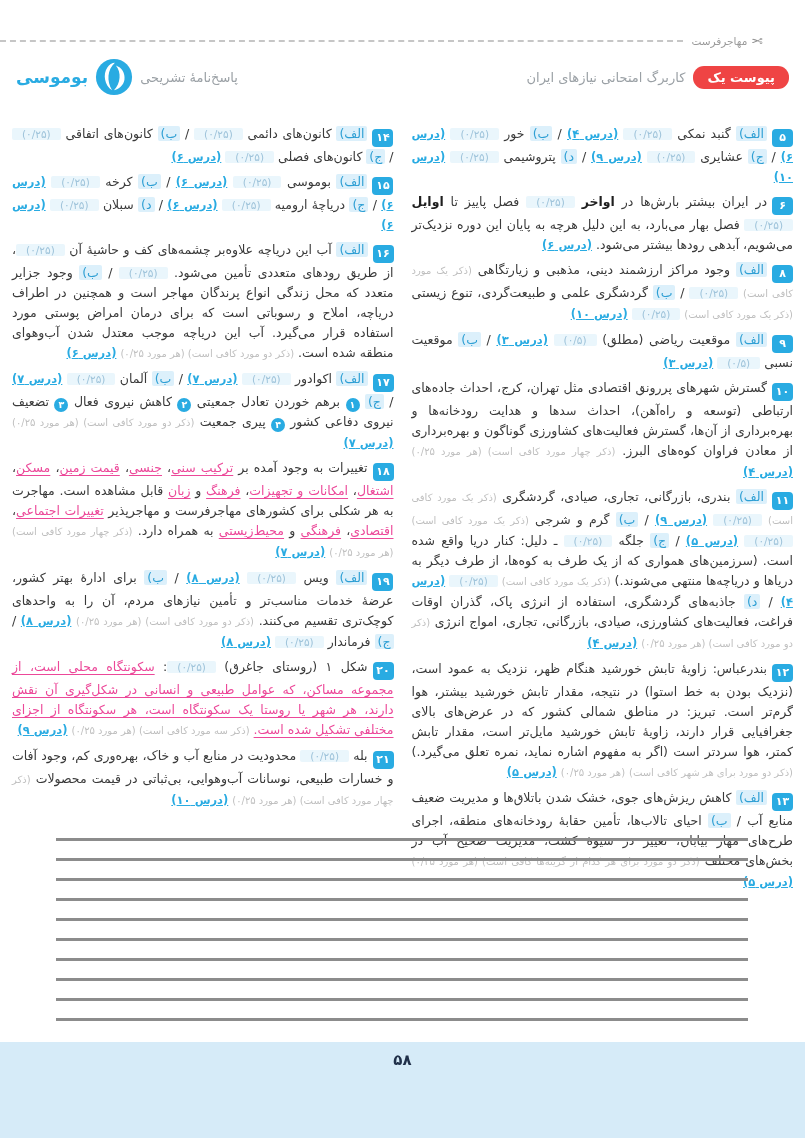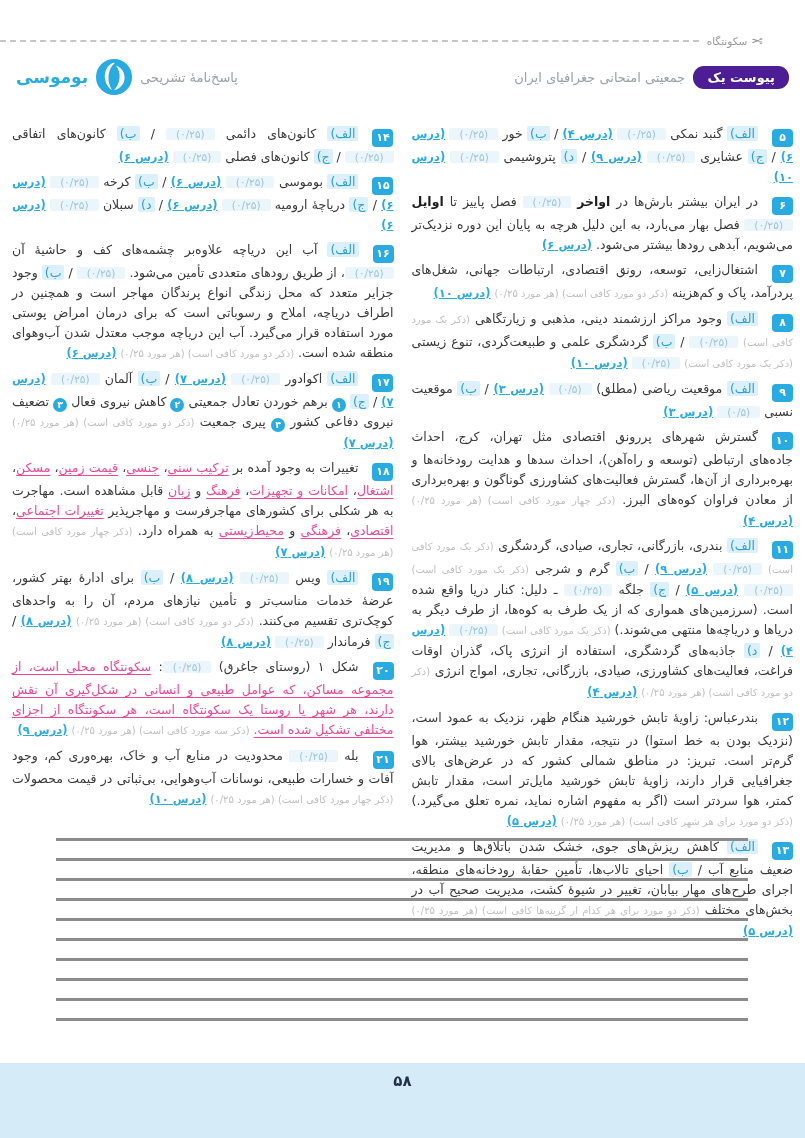--- a/index.html
+++ b/index.html
@@ -18,95 +18,94 @@
   .perf-line{flex:1;border-top:2px dashed #c6c6c6;height:0;}
   .perf-label{color:#9a9a9a;font-size:10.5px;margin:0 4px 0 8px;direction:rtl;}
   .scissors{color:#8f8f8f;font-size:14px;transform:scaleX(-1);display:inline-block;}
   
   .header{
     position:absolute;top:56px;right:16px;left:16px;height:42px;
     display:flex;justify-content:space-between;align-items:center;direction:rtl;
   }
   .header-right{display:flex;align-items:center;gap:8px;}
   .appendix-badge{
-    background:#4c1d95;color:#fff;font-weight:bold;font-size:13px;
+    background:#ef4444;color:#fff;font-weight:bold;font-size:13px;
     padding:4px 14px;border-radius:11px;letter-spacing:.5px;
   }
   .worksheet-title{color:#9aa0a5;font-size:13px;}
   .header-left{display:flex;align-items:center;gap:7px;}
   .answer-key-label{color:#9aa0a5;font-size:13px;}
   .brand-name{color:#29ABE2;font-weight:bold;font-size:17px;}
   .logo{width:38px;height:38px;flex:0 0 auto;}
   
   .columns{
     position:absolute;top:124px;right:12px;left:12px;
     display:flex;gap:18px;direction:rtl;
   }
   .col{
     flex:1;min-width:0;text-align:justify;
     font-size:12.5px;line-height:20px;color:#3a3a3a;
   }
   .item{margin-bottom:5px;}
   .qnum{
     display:inline-block;min-width:15px;height:16px;line-height:16px;
     background:#29ABE2;color:#fff;text-align:center;border-radius:4px;
-    font-size:11px;font-weight:bold;margin-left:14px;padding:1px 3px;
+    font-size:11px;font-weight:bold;margin-left:5px;padding:1px 3px;
     vertical-align:-3px;
   }
   .seg-t{color:#3a3a3a;}
   .seg-b{color:#1f1f1f;font-weight:bold;margin-top:28px;}
   .seg-u{color:#ec4899;text-decoration:underline;text-underline-offset:3px;}
   .seg-sub{color:#2E9FD4;background:#DCF0FB;padding:0 3px;border-radius:2px;}
   .seg-score{color:#9EC3DA;background:#EAF6FC;font-size:10.5px;padding:0 10px;border-radius:2px;}
   .seg-lesson{color:#29ABE2;font-weight:bold;font-size:11.5px;text-decoration:underline;}
   .seg-note{color:#BFBFBF;font-size:10px;}
   .seg-circ{
     display:inline-block;width:14px;height:14px;line-height:14px;border-radius:50%;
     background:#29ABE2;color:#fff;font-size:9.5px;text-align:center;font-weight:bold;
     vertical-align:-2px;
   }
   
   .notes{position:absolute;top:838px;left:56px;right:57px;}
   .rule-line{height:3px;background:#8C8C8C;margin-bottom:17px;}
   
-  .footer{position:absolute;bottom:0;left:0;right:0;height:75px;background:#D6EBF8;}
+  .footer{position:absolute;bottom:0;left:0;right:0;height:96px;background:#D6EBF8;}
   .page-number{text-align:center;margin-top:9px;font-weight:bold;color:#20304a;font-size:15px;}
 </style>
 </head>
 <body>
 
 <div class="perforation">
   <div class="perf-line"></div>
-  <span class="perf-label">سکونتگاه</span>
+  <span class="perf-label">مهاجرفرست</span>
   <span class="scissors">✂</span>
 </div>
 
 <div class="header">
   <div class="header-right">
     <span class="appendix-badge">پیوست یک</span>
-    <span class="worksheet-title">جمعیتی امتحانی جغرافیای ایران</span>
+    <span class="worksheet-title">کاربرگ امتحانی نیازهای ایران</span>
   </div>
   <div class="header-left">
     <span class="answer-key-label">پاسخ‌نامهٔ تشریحی</span>
     <span class="logo">
       <svg viewBox="0 0 40 40" width="38" height="38">
         <circle cx="20" cy="20" r="19" fill="#29ABE2"></circle>
         <path d="M21 5 C13 12 12 24 18 34 C10 29 8 17 13 10 C15 7 18 5 21 5 Z" fill="#ffffff"></path>
         <path d="M22 8 C28 10 32 16 31 23 C30 29 25 33 20 34 C27 27 28 15 22 8 Z" fill="#ffffff"></path>
       </svg>
     </span>
     <span class="brand-name">بوموسی</span>
   </div>
 </div>
 
 <div class="columns">
   <div class="col">
       <div class="item"><span class="qnum">۵</span><span class="seg-sub">الف)</span><span class="seg-t"> گنبد نمکی </span><span class="seg-score">(۰/۲۵)</span><span class="seg-t"> </span><span class="seg-lesson">(درس ۴)</span><span class="seg-t"> / </span><span class="seg-sub">ب)</span><span class="seg-t"> خور </span><span class="seg-score">(۰/۲۵)</span><span class="seg-t"> </span><span class="seg-lesson">(درس ۶)</span><span class="seg-t"> / </span><span class="seg-sub">ج)</span><span class="seg-t"> عشایری </span><span class="seg-score">(۰/۲۵)</span><span class="seg-t"> </span><span class="seg-lesson">(درس ۹)</span><span class="seg-t"> / </span><span class="seg-sub">د)</span><span class="seg-t"> پتروشیمی </span><span class="seg-score">(۰/۲۵)</span><span class="seg-t"> </span><span class="seg-lesson">(درس ۱۰)</span></div>
       <div class="item"><span class="qnum">۶</span><span class="seg-t">در ایران بیشتر بارش‌ها در </span><span class="seg-b">اواخر</span><span class="seg-t"> </span><span class="seg-score">(۰/۲۵)</span><span class="seg-t"> فصل پاییز تا </span><span class="seg-b">اوایل</span><span class="seg-t"> </span><span class="seg-score">(۰/۲۵)</span><span class="seg-t"> فصل بهار می‌بارد، به این دلیل هرچه به پایان این دوره نزدیک‌تر می‌شویم، آبدهی رودها بیشتر می‌شود. </span><span class="seg-lesson">(درس ۶)</span></div>
-      <div class="item"><span class="qnum">۷</span><span class="seg-t">اشتغال‌زایی، توسعه، رونق اقتصادی، ارتباطات جهانی، شغل‌های پردرآمد، پاک و کم‌هزینه </span><span class="seg-note">(ذکر دو مورد کافی است) (هر مورد ۰/۲۵)</span><span class="seg-t"> </span><span class="seg-lesson">(درس ۱۰)</span></div>
       <div class="item"><span class="qnum">۸</span><span class="seg-sub">الف)</span><span class="seg-t"> وجود مراکز ارزشمند دینی، مذهبی و زیارتگاهی </span><span class="seg-note">(ذکر یک مورد کافی است)</span><span class="seg-t"> </span><span class="seg-score">(۰/۲۵)</span><span class="seg-t"> / </span><span class="seg-sub">ب)</span><span class="seg-t"> گردشگری علمی و طبیعت‌گردی، تنوع زیستی </span><span class="seg-note">(ذکر یک مورد کافی است)</span><span class="seg-t"> </span><span class="seg-score">(۰/۲۵)</span><span class="seg-t"> </span><span class="seg-lesson">(درس ۱۰)</span></div>
       <div class="item"><span class="qnum">۹</span><span class="seg-sub">الف)</span><span class="seg-t"> موقعیت ریاضی (مطلق) </span><span class="seg-score">(۰/۵)</span><span class="seg-t"> </span><span class="seg-lesson">(درس ۳)</span><span class="seg-t"> / </span><span class="seg-sub">ب)</span><span class="seg-t"> موقعیت نسبی </span><span class="seg-score">(۰/۵)</span><span class="seg-t"> </span><span class="seg-lesson">(درس ۳)</span></div>
       <div class="item"><span class="qnum">۱۰</span><span class="seg-t">گسترش شهرهای پررونق اقتصادی مثل تهران، کرج، احداث جاده‌های ارتباطی (توسعه و راه‌آهن)، احداث سدها و هدایت رودخانه‌ها و بهره‌برداری از آن‌ها، گسترش فعالیت‌های کشاورزی گوناگون و بهره‌برداری از معادن فراوان کوه‌های البرز. </span><span class="seg-note">(ذکر چهار مورد کافی است) (هر مورد ۰/۲۵)</span><span class="seg-t"> </span><span class="seg-lesson">(درس ۴)</span></div>
       <div class="item"><span class="qnum">۱۱</span><span class="seg-sub">الف)</span><span class="seg-t"> بندری، بازرگانی، تجاری، صیادی، گردشگری </span><span class="seg-note">(ذکر یک مورد کافی است)</span><span class="seg-t"> </span><span class="seg-score">(۰/۲۵)</span><span class="seg-t"> </span><span class="seg-lesson">(درس ۹)</span><span class="seg-t"> / </span><span class="seg-sub">ب)</span><span class="seg-t"> گرم و شرجی </span><span class="seg-note">(ذکر یک مورد کافی است)</span><span class="seg-t"> </span><span class="seg-score">(۰/۲۵)</span><span class="seg-t"> </span><span class="seg-lesson">(درس ۵)</span><span class="seg-t"> / </span><span class="seg-sub">ج)</span><span class="seg-t"> جلگه </span><span class="seg-score">(۰/۲۵)</span><span class="seg-t"> ـ دلیل: کنار دریا واقع شده است. (سرزمین‌های همواری که از یک طرف به کوه‌ها، از طرف دیگر به دریاها و دریاچه‌ها منتهی می‌شوند.) </span><span class="seg-note">(ذکر یک مورد کافی است)</span><span class="seg-t"> </span><span class="seg-score">(۰/۲۵)</span><span class="seg-t"> </span><span class="seg-lesson">(درس ۴)</span><span class="seg-t"> / </span><span class="seg-sub">د)</span><span class="seg-t"> جاذبه‌های گردشگری، استفاده از انرژی پاک، گذران اوقات فراغت، فعالیت‌های کشاورزی، صیادی، بازرگانی، تجاری، امواج انرژی </span><span class="seg-note">(ذکر دو مورد کافی است) (هر مورد ۰/۲۵)</span><span class="seg-t"> </span><span class="seg-lesson">(درس ۴)</span></div>
       <div class="item"><span class="qnum">۱۲</span><span class="seg-t">بندرعباس: زاویهٔ تابش خورشید هنگام ظهر، نزدیک به عمود است، (نزدیک بودن به خط استوا) در نتیجه، مقدار تابش خورشید بیشتر، هوا گرم‌تر است. تبریز: در مناطق شمالی کشور که در عرض‌های بالای جغرافیایی قرار دارند، زاویهٔ تابش خورشید مایل‌تر است، مقدار تابش کمتر، هوا سردتر است (اگر به مفهوم اشاره نماید، نمره تعلق می‌گیرد.) </span><span class="seg-note">(ذکر دو مورد برای هر شهر کافی است)</span><span class="seg-t"> </span><span class="seg-note">(هر مورد ۰/۲۵)</span><span class="seg-t"> </span><span class="seg-lesson">(درس ۵)</span></div>
       <div class="item"><span class="qnum">۱۳</span><span class="seg-sub">الف)</span><span class="seg-t"> کاهش ریزش‌های جوی، خشک شدن باتلاق‌ها و مدیریت ضعیف منابع آب / </span><span class="seg-sub">ب)</span><span class="seg-t"> احیای تالاب‌ها، تأمین حقابهٔ رودخانه‌های منطقه، اجرای طرح‌های مهار بیابان، تغییر در شیوهٔ کشت، مدیریت صحیح آب در بخش‌های مختلف </span><span class="seg-note">(ذکر دو مورد برای هر کدام از گزینه‌ها کافی است) (هر مورد ۰/۲۵)</span><span class="seg-t"> </span><span class="seg-lesson">(درس ۵)</span></div>
     </div>
   <div class="col">
       <div class="item"><span class="qnum">۱۴</span><span class="seg-sub">الف)</span><span class="seg-t"> کانون‌های دائمی </span><span class="seg-score">(۰/۲۵)</span><span class="seg-t"> / </span><span class="seg-sub">ب)</span><span class="seg-t"> کانون‌های اتفاقی </span><span class="seg-score">(۰/۲۵)</span><span class="seg-t"> / </span><span class="seg-sub">ج)</span><span class="seg-t"> کانون‌های فصلی </span><span class="seg-score">(۰/۲۵)</span><span class="seg-t"> </span><span class="seg-lesson">(درس ۶)</span></div>
       <div class="item"><span class="qnum">۱۵</span><span class="seg-sub">الف)</span><span class="seg-t"> بوموسی </span><span class="seg-score">(۰/۲۵)</span><span class="seg-t"> </span><span class="seg-lesson">(درس ۶)</span><span class="seg-t"> / </span><span class="seg-sub">ب)</span><span class="seg-t"> کرخه </span><span class="seg-score">(۰/۲۵)</span><span class="seg-t"> </span><span class="seg-lesson">(درس ۶)</span><span class="seg-t"> / </span><span class="seg-sub">ج)</span><span class="seg-t"> دریاچهٔ ارومیه </span><span class="seg-score">(۰/۲۵)</span><span class="seg-t"> </span><span class="seg-lesson">(درس ۶)</span><span class="seg-t"> / </span><span class="seg-sub">د)</span><span class="seg-t"> سبلان </span><span class="seg-score">(۰/۲۵)</span><span class="seg-t"> </span><span class="seg-lesson">(درس ۶)</span></div>

